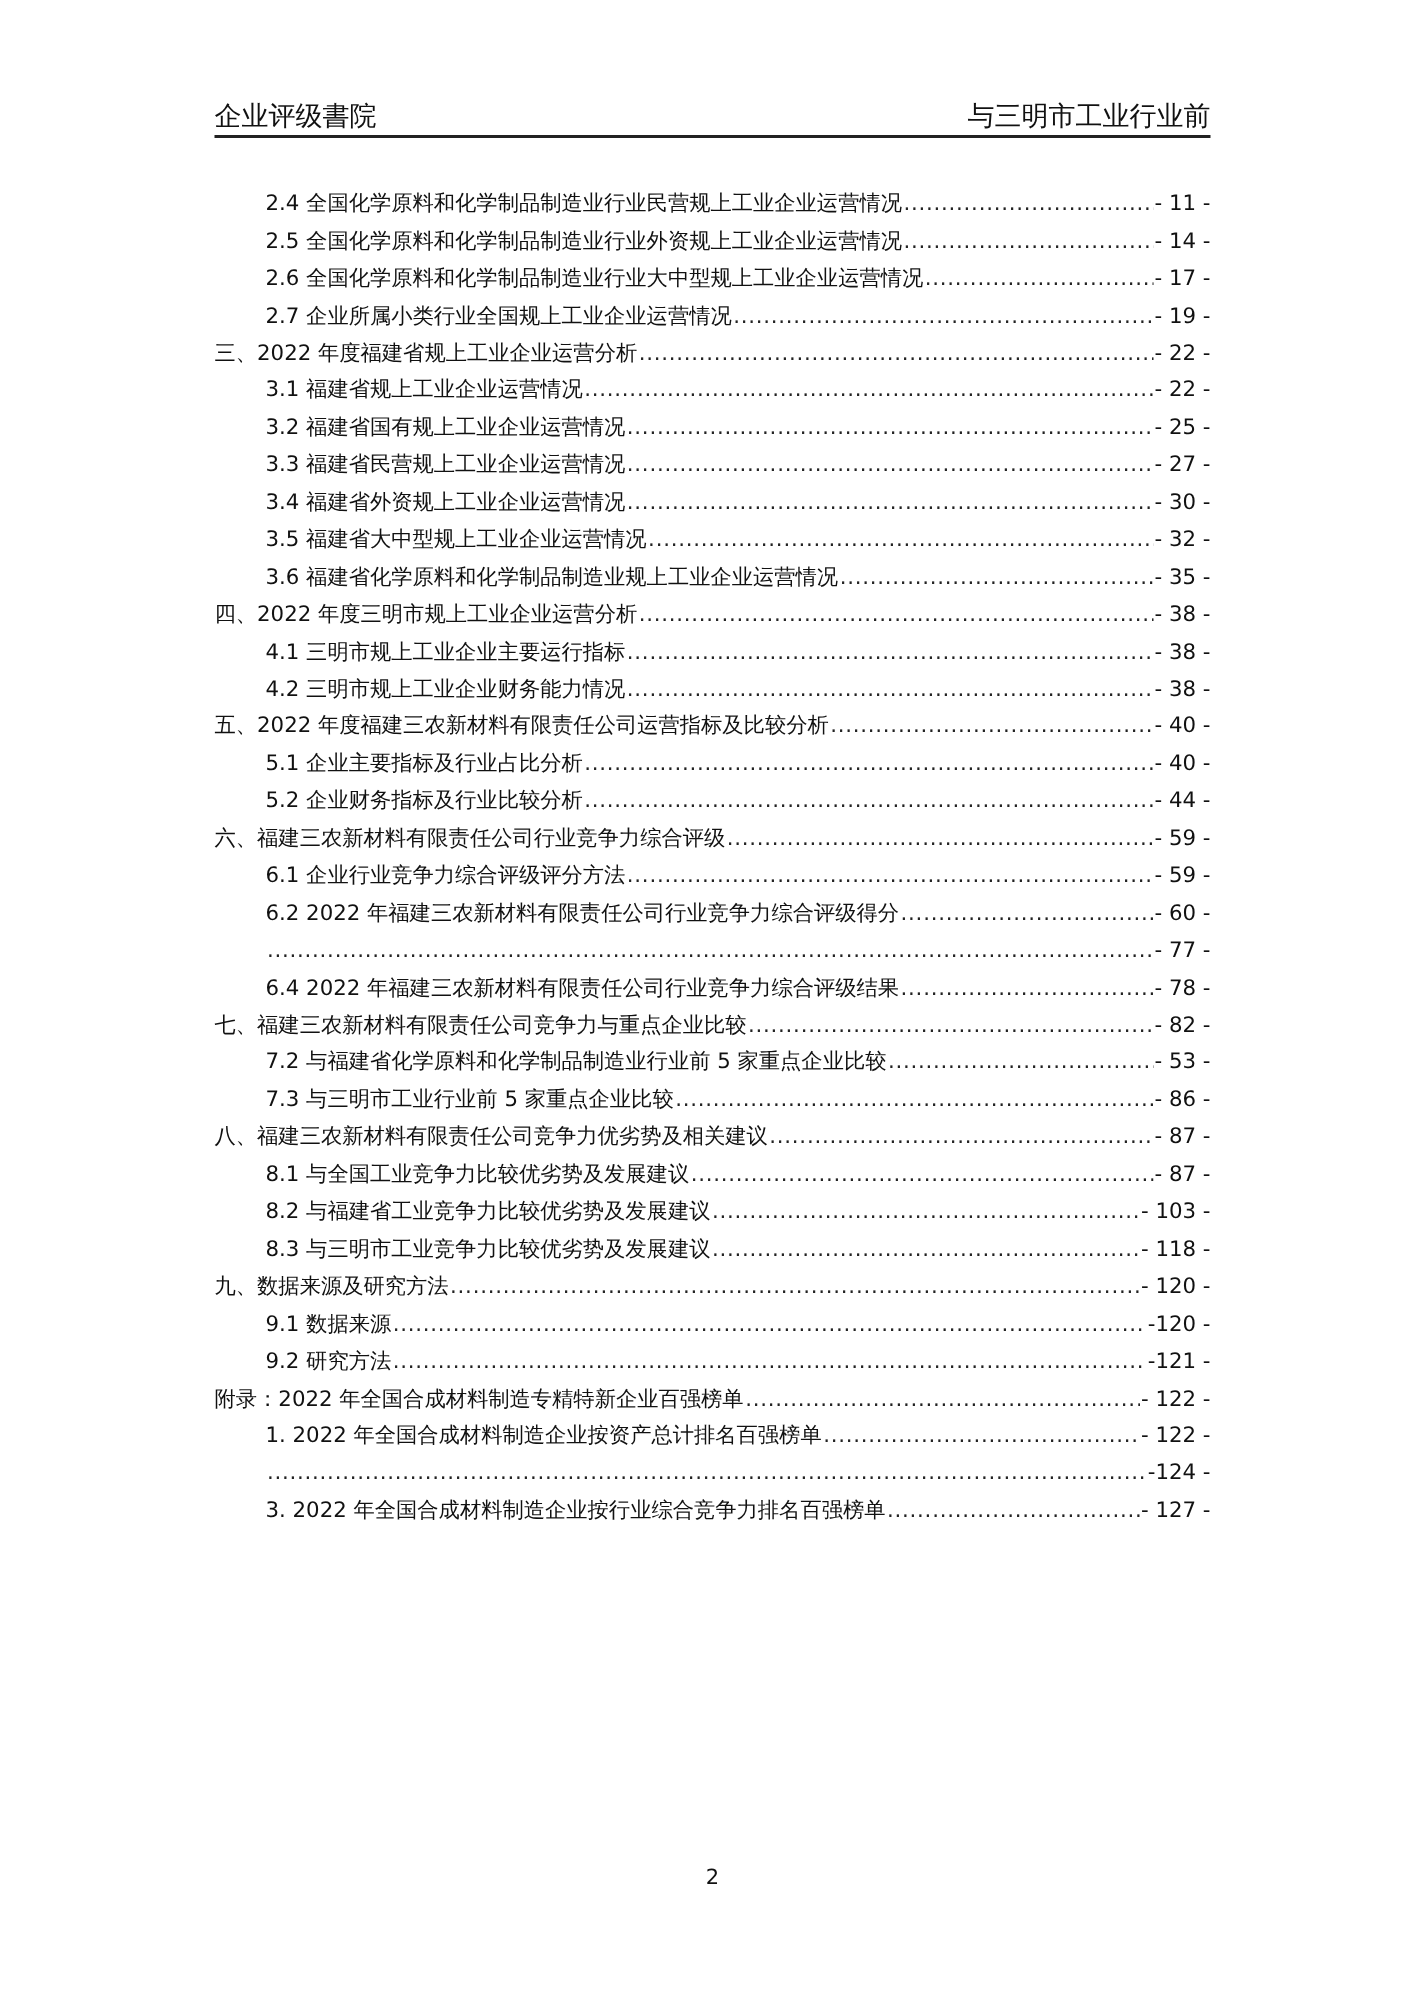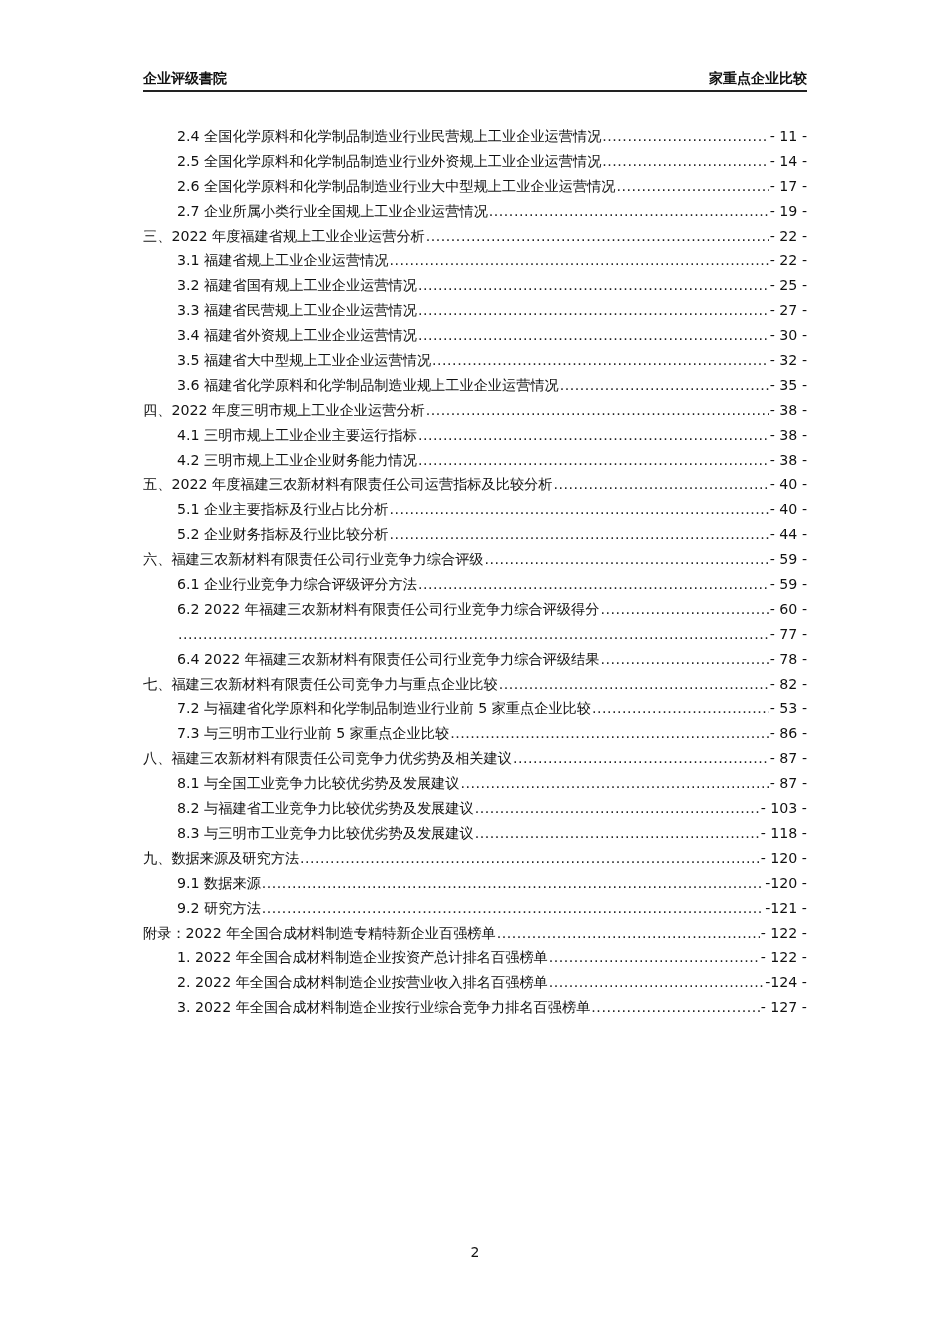--- a/index.html
+++ b/index.html
@@ -4,21 +4,21 @@
   <style>
     html, body { margin: 0; padding: 0; background: #ffffff; }
     body {
       width: 950px; height: 1344px; position: relative; overflow: hidden;
       font-family: "DejaVu Sans", "Liberation Sans", sans-serif;
       color: #111111;
     }
     .header {
       position: absolute; left: 143px; top: 68px; width: 664px; height: 22px;
       border-bottom: 2px solid #222222;
-      font-size: 14px; line-height: 20px; font-weight: bold;
+      font-size: 18px; line-height: 20px;
     }
     .header .left { position: absolute; left: 0; top: 0; }
     .header .right { position: absolute; right: 0; top: 0; }
     .toc {
       position: absolute; left: 143px; top: 124px; width: 664px;
     }
     .toc-row {
       display: flex; align-items: baseline;
       height: 24.9px; line-height: 24.9px;
       font-size: 14.2px; white-space: nowrap;
@@ -36,21 +36,21 @@
     .footer-page {
       position: absolute; left: 0; width: 950px; top: 1244px;
       text-align: center; font-size: 14px;
     }
   </style>
 </head>
 <body>
 
 <div class="header">
   <span class="left">企业评级書院</span>
-  <span class="right">家重点企业比较</span>
+  <span class="right">与三明市工业行业前</span>
 </div>
 
 <div class="toc" id="toc">
     <div class="toc-row l2">
       <span class="label">2.4 全国化学原料和化学制品制造业行业民营规上工业企业运营情况</span>
       <span class="leader"></span>
       <span class="page">- 11 -</span>
     </div>
     <div class="toc-row l2">
       <span class="label">2.5 全国化学原料和化学制品制造业行业外资规上工业企业运营情况</span>
@@ -210,21 +210,20 @@
       <span class="label">附录：2022 年全国合成材料制造专精特新企业百强榜单</span>
       <span class="leader"></span>
       <span class="page">- 122 -</span>
     </div>
     <div class="toc-row l2">
       <span class="label">1.  2022 年全国合成材料制造企业按资产总计排名百强榜单</span>
       <span class="leader"></span>
       <span class="page">- 122 -</span>
     </div>
     <div class="toc-row l2">
-      <span class="label">2.  2022 年全国合成材料制造企业按营业收入排名百强榜单</span>
       <span class="leader"></span>
       <span class="page">-124 -</span>
     </div>
     <div class="toc-row l2">
       <span class="label">3.  2022 年全国合成材料制造企业按行业综合竞争力排名百强榜单</span>
       <span class="leader"></span>
       <span class="page">- 127 -</span>
     </div>
   </div>
 

